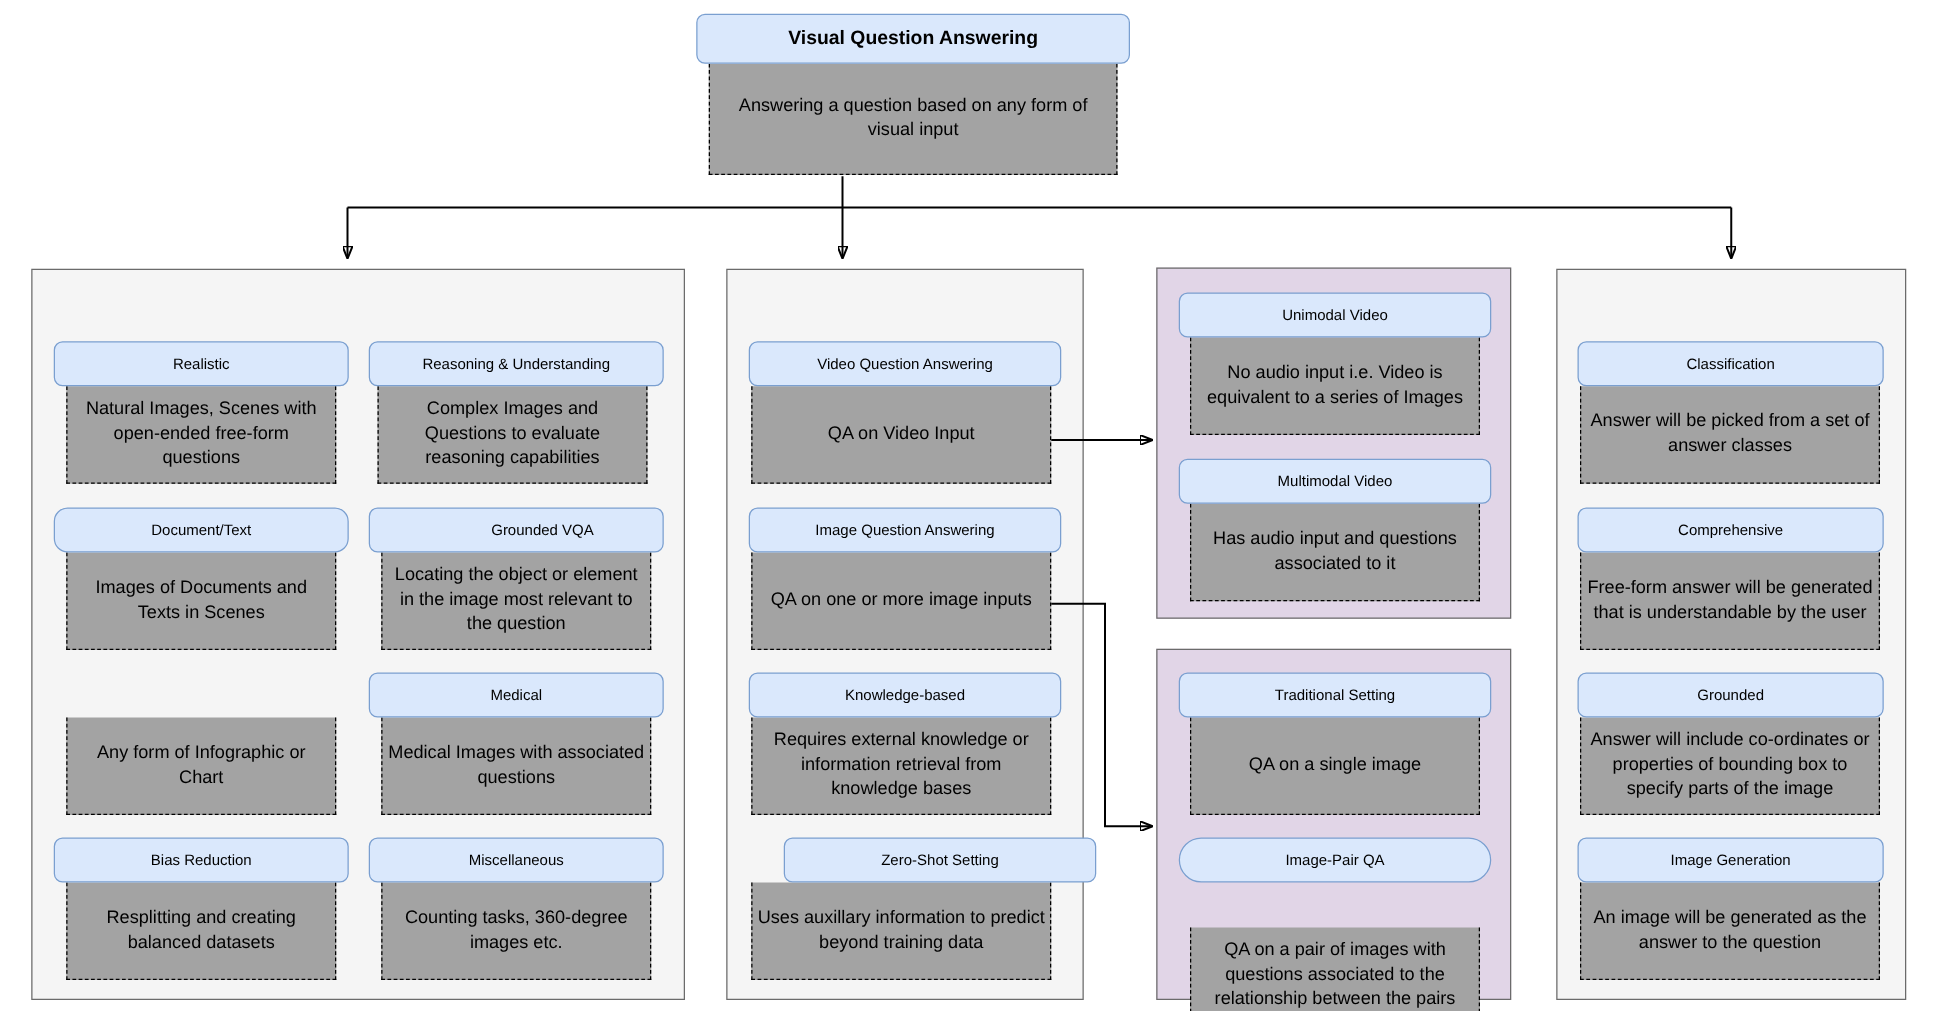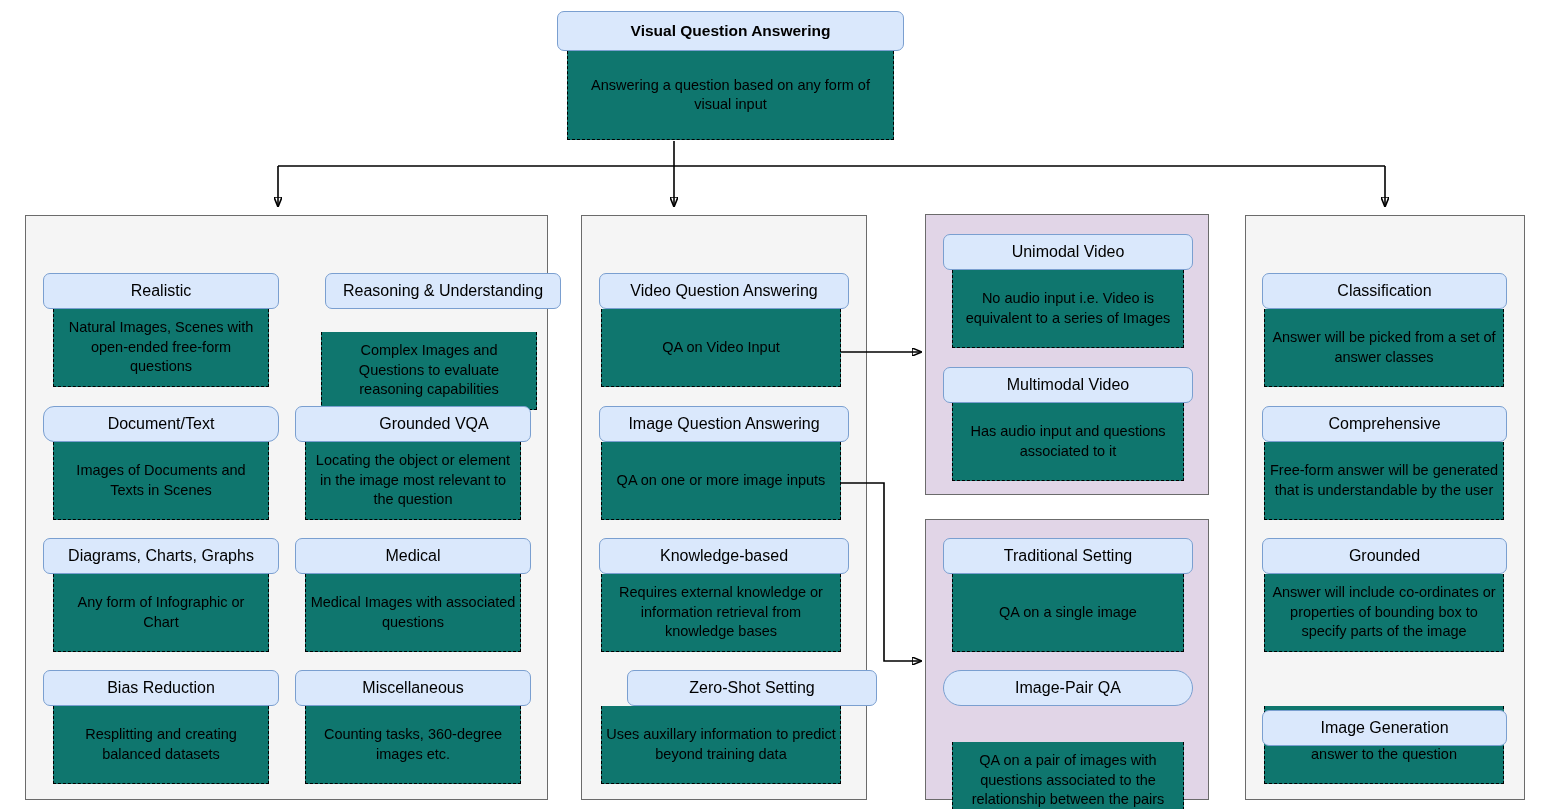--- a/index.html
+++ b/index.html
@@ -23,34 +23,34 @@
   .hdr {
     position: absolute;
     box-sizing: border-box;
     background: #dae8fc;
     border: 1.4px solid #7a9fd0;
     border-radius: 7px;
     display: flex;
     align-items: center;
     justify-content: center;
     text-align: center;
-    font-size: 16px;
+    font-size: 12px;
     line-height: 1.18;
     color: #000;
     padding: 0 6px;
     z-index: 4;
   }
   .hdr.root {
     font-weight: bold;
     font-size: 15.5px;
   }
   .desc {
     position: absolute;
     box-sizing: border-box;
-    background: #0f766e;
+    background: #a3a3a3;
     border: 1.7px dashed #000000;
     border-top: none;
     display: flex;
     align-items: center;
     justify-content: center;
     text-align: center;
     font-size: 14.5px;
     line-height: 1.34;
     color: #000;
     padding: 2px 4px;
@@ -133,44 +133,41 @@
   <div class="panel" style="left:25px; top:215px; width:523px; height:585px;"></div>
   <div class="panel-title" style="left:25px; top:234px; width:523px;">Domain-Based</div>
 
   <div class="hdr" style="left:43px; top:273px; width:236px; height:36px;">
     <span>Realistic</span>
     </div>
   <div class="desc" style="left:53px; top:309px; width:216px; height:78px;">
     <span>Natural Images, Scenes with open-ended free-form questions</span>
     </div>
 
-  <div class="hdr" style="left:295px; top:273px; width:236px; height:36px;margin-left:30px;">
+  <div class="hdr" style="left:295px; top:273px; width:236px; height:36px;">
     <span>Reasoning &amp; Understanding</span>
     </div>
-  <div class="desc" style="left:321px; top:309px; width:216px; height:78px;margin-top:23px;">
+  <div class="desc" style="left:302px; top:309px; width:216px; height:78px;">
     <span>Complex Images and Questions to evaluate reasoning capabilities</span>
     </div>
 
   <div class="hdr" style="left:43px; top:406px; width:236px; height:36px;border-radius:11px;">
     <span>Document/Text</span>
     </div>
   <div class="desc" style="left:53px; top:442px; width:216px; height:78px;">
     <span>Images of Documents and Texts in Scenes</span>
     </div>
 
   <div class="hdr" style="left:295px; top:406px; width:236px; height:36px;padding-left:48px;">
     <span>Grounded VQA</span>
     </div>
   <div class="desc" style="left:305px; top:442px; width:216px; height:78px;">
     <span>Locating the object or element in the image most relevant to the question</span>
     </div>
 
-  <div class="hdr" style="left:43px; top:538px; width:236px; height:36px;">
-    <span>Diagrams, Charts, Graphs</span>
-    </div>
   <div class="desc" style="left:53px; top:574px; width:216px; height:78px;">
     <span>Any form of Infographic or Chart</span>
     </div>
 
   <div class="hdr" style="left:295px; top:538px; width:236px; height:36px;">
     <span>Medical</span>
     </div>
   <div class="desc" style="left:305px; top:574px; width:216px; height:78px;">
     <span>Medical Images with associated questions</span>
     </div>
@@ -269,20 +266,20 @@
     <span>Free-form answer will be generated that is understandable by the user</span>
     </div>
 
   <div class="hdr" style="left:1262px; top:538px; width:245px; height:36px;">
     <span>Grounded</span>
     </div>
   <div class="desc" style="left:1264px; top:574px; width:240px; height:78px;">
     <span>Answer will include co-ordinates or properties of bounding box to specify parts of the image</span>
     </div>
 
-  <div class="hdr" style="left:1262px; top:670px; width:245px; height:36px;margin-top:40px;">
+  <div class="hdr" style="left:1262px; top:670px; width:245px; height:36px;">
     <span>Image Generation</span>
     </div>
   <div class="desc" style="left:1264px; top:706px; width:240px; height:78px;">
     <span>An image will be generated as the answer to the question</span>
     </div>
 
 </div>
 
 </body></html>

